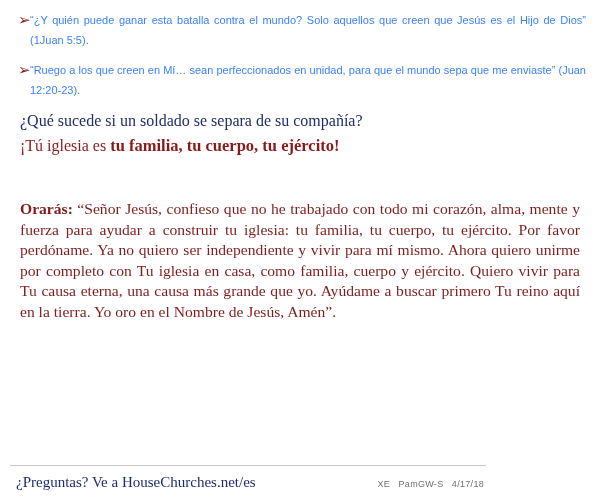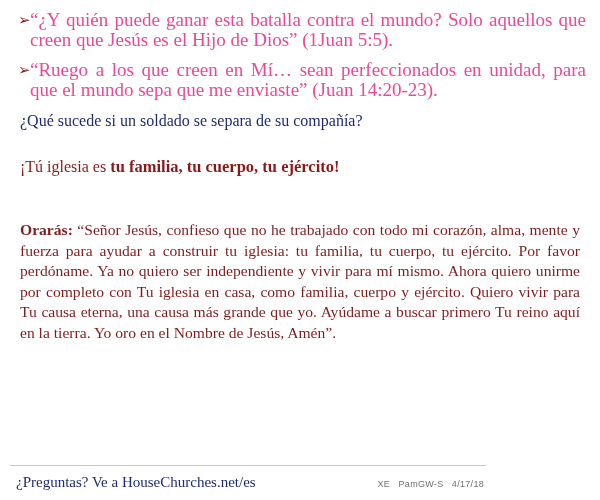--- a/index.html
+++ b/index.html
@@ -38,38 +38,38 @@
     color: #8a1a1a;
     font-size: 15px;
     line-height: 20px;
     width: 16px;
     flex: 0 0 16px;
     text-align: left;
     padding-left: 4px;
     box-sizing: border-box;
   }
   .bullet-text {
-    color: #ec4899;
-    font-size: 19px;
+    color: #3b82f6;
+    font-size: 11px;
     line-height: 20px;
     text-align: justify;
     flex: 1 1 auto;
-    font-family: Liberation Serif, serif;
+    font-family: Liberation Sans, sans-serif;
   }
   .question-line {
     color: #1f2d6e;
     font-size: 16px;
     line-height: 22px;
     margin: 10px 0 0 6px;
   }
   .church-line {
     color: #8a1a1a;
     font-size: 16px;
     line-height: 22px;
-    margin: 24px 0 0 6px;
+    margin: 3px 0 0 6px;
   }
   .church-line .em {
     font-weight: bold;
     font-size: 16.5px;
   }
   .prayer-block {
     margin: 42px 6px 0 6px;
     color: #7f1d1d;
     font-size: 15.6px;
     line-height: 20.5px;
@@ -115,21 +115,21 @@
 
 <div class="slide">
 
   <ul class="bullet-list">
     <li class="bullet-item">
       <span class="bullet-marker">➢</span>
       <span class="bullet-text">“¿Y quién puede ganar esta batalla contra el mundo? Solo aquellos que creen que Jesús es el Hijo de Dios” (1Juan 5:5).</span>
     </li>
     <li class="bullet-item">
       <span class="bullet-marker">➢</span>
-      <span class="bullet-text">“Ruego a los que creen en Mí… sean perfeccionados en unidad, para que el mundo sepa que me enviaste” (Juan 14:20-23).</span>
+      <span class="bullet-text">“Ruego a los que creen en Mí… sean perfeccionados en unidad, para que el mundo sepa que me enviaste” (Juan 12:20-23).</span>
     </li>
   </ul>
 
   <div class="question-line">¿Qué sucede si un soldado se separa de su compañía?</div>
 
   <div class="church-line"><span>¡Tú iglesia es </span><span class="em">tu familia, tu cuerpo, tu ejército!</span></div>
 
   <div class="prayer-block"><span class="lead">Orarás:</span><span> “Señor Jesús, confieso que no he trabajado con todo mi corazón, alma, mente y fuerza para ayudar a construir tu iglesia: tu familia, tu cuerpo, tu ejército. Por favor perdóname. Ya no quiero ser independiente y vivir para mí mismo. Ahora quiero unirme por completo con Tu iglesia en casa, como familia, cuerpo y ejército. Quiero vivir para Tu causa eterna, una causa más grande que yo. Ayúdame a buscar primero Tu reino aquí en la tierra. Yo oro en el Nombre de Jesús, Amén”.</span></div>
 
   <div class="footer">

